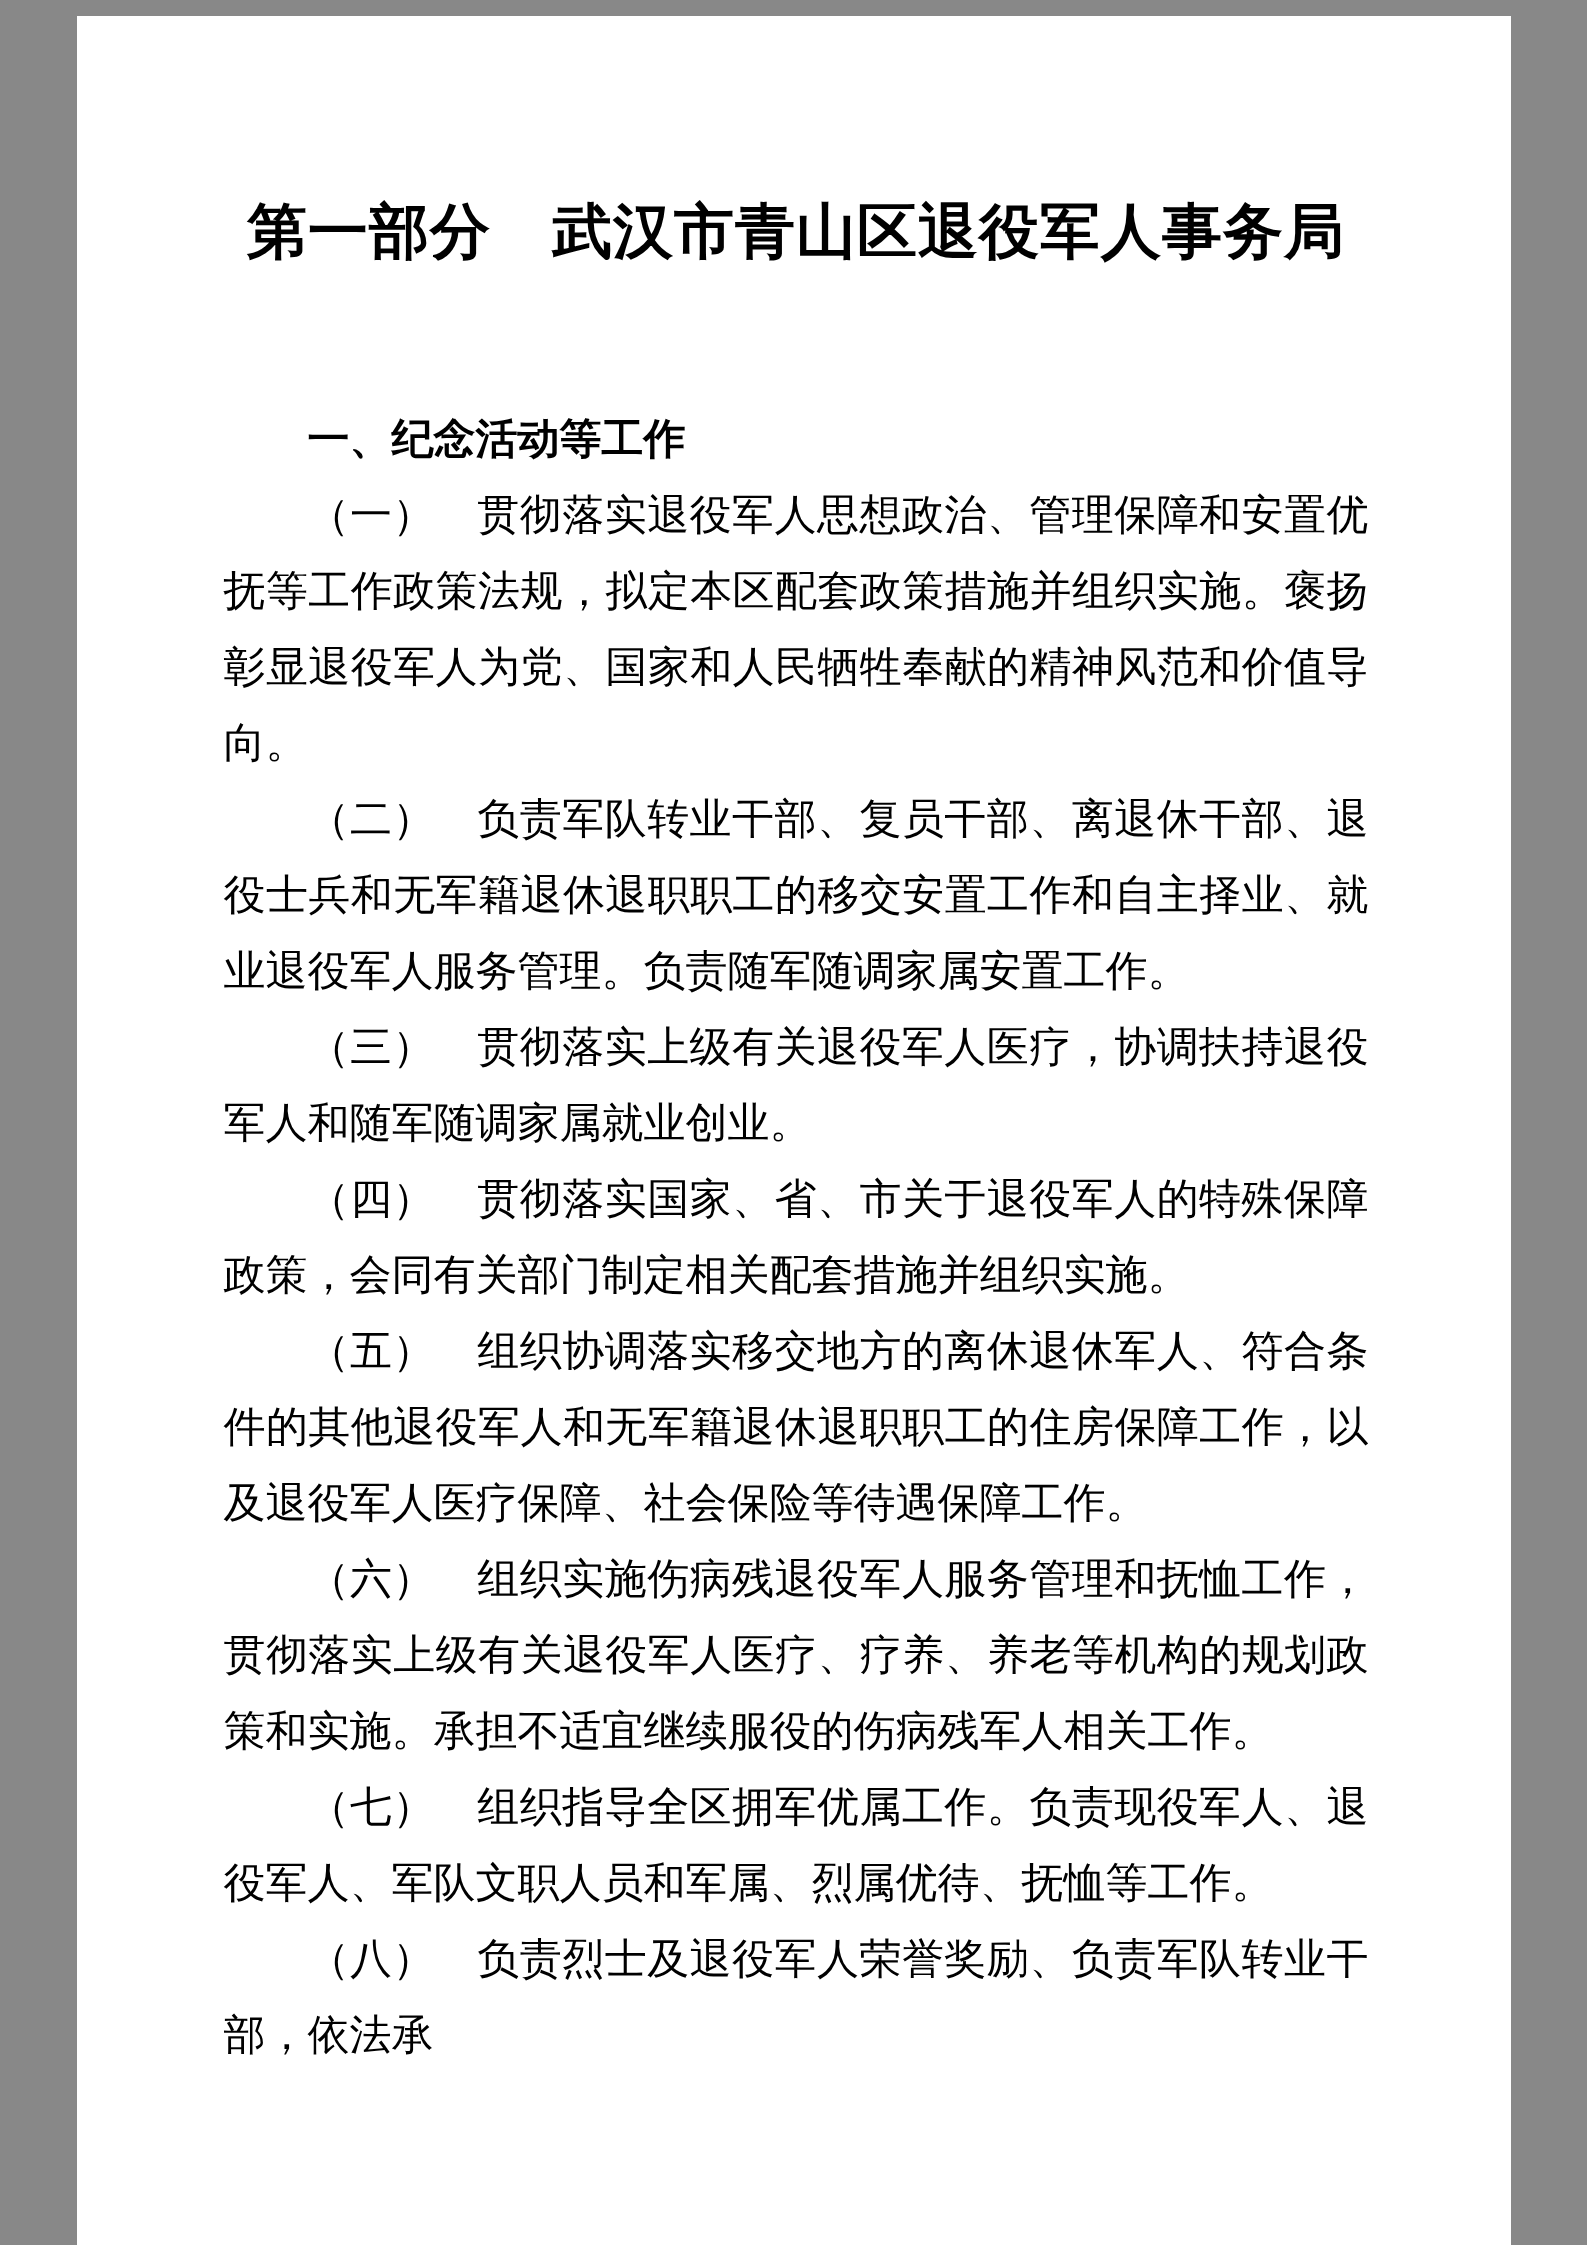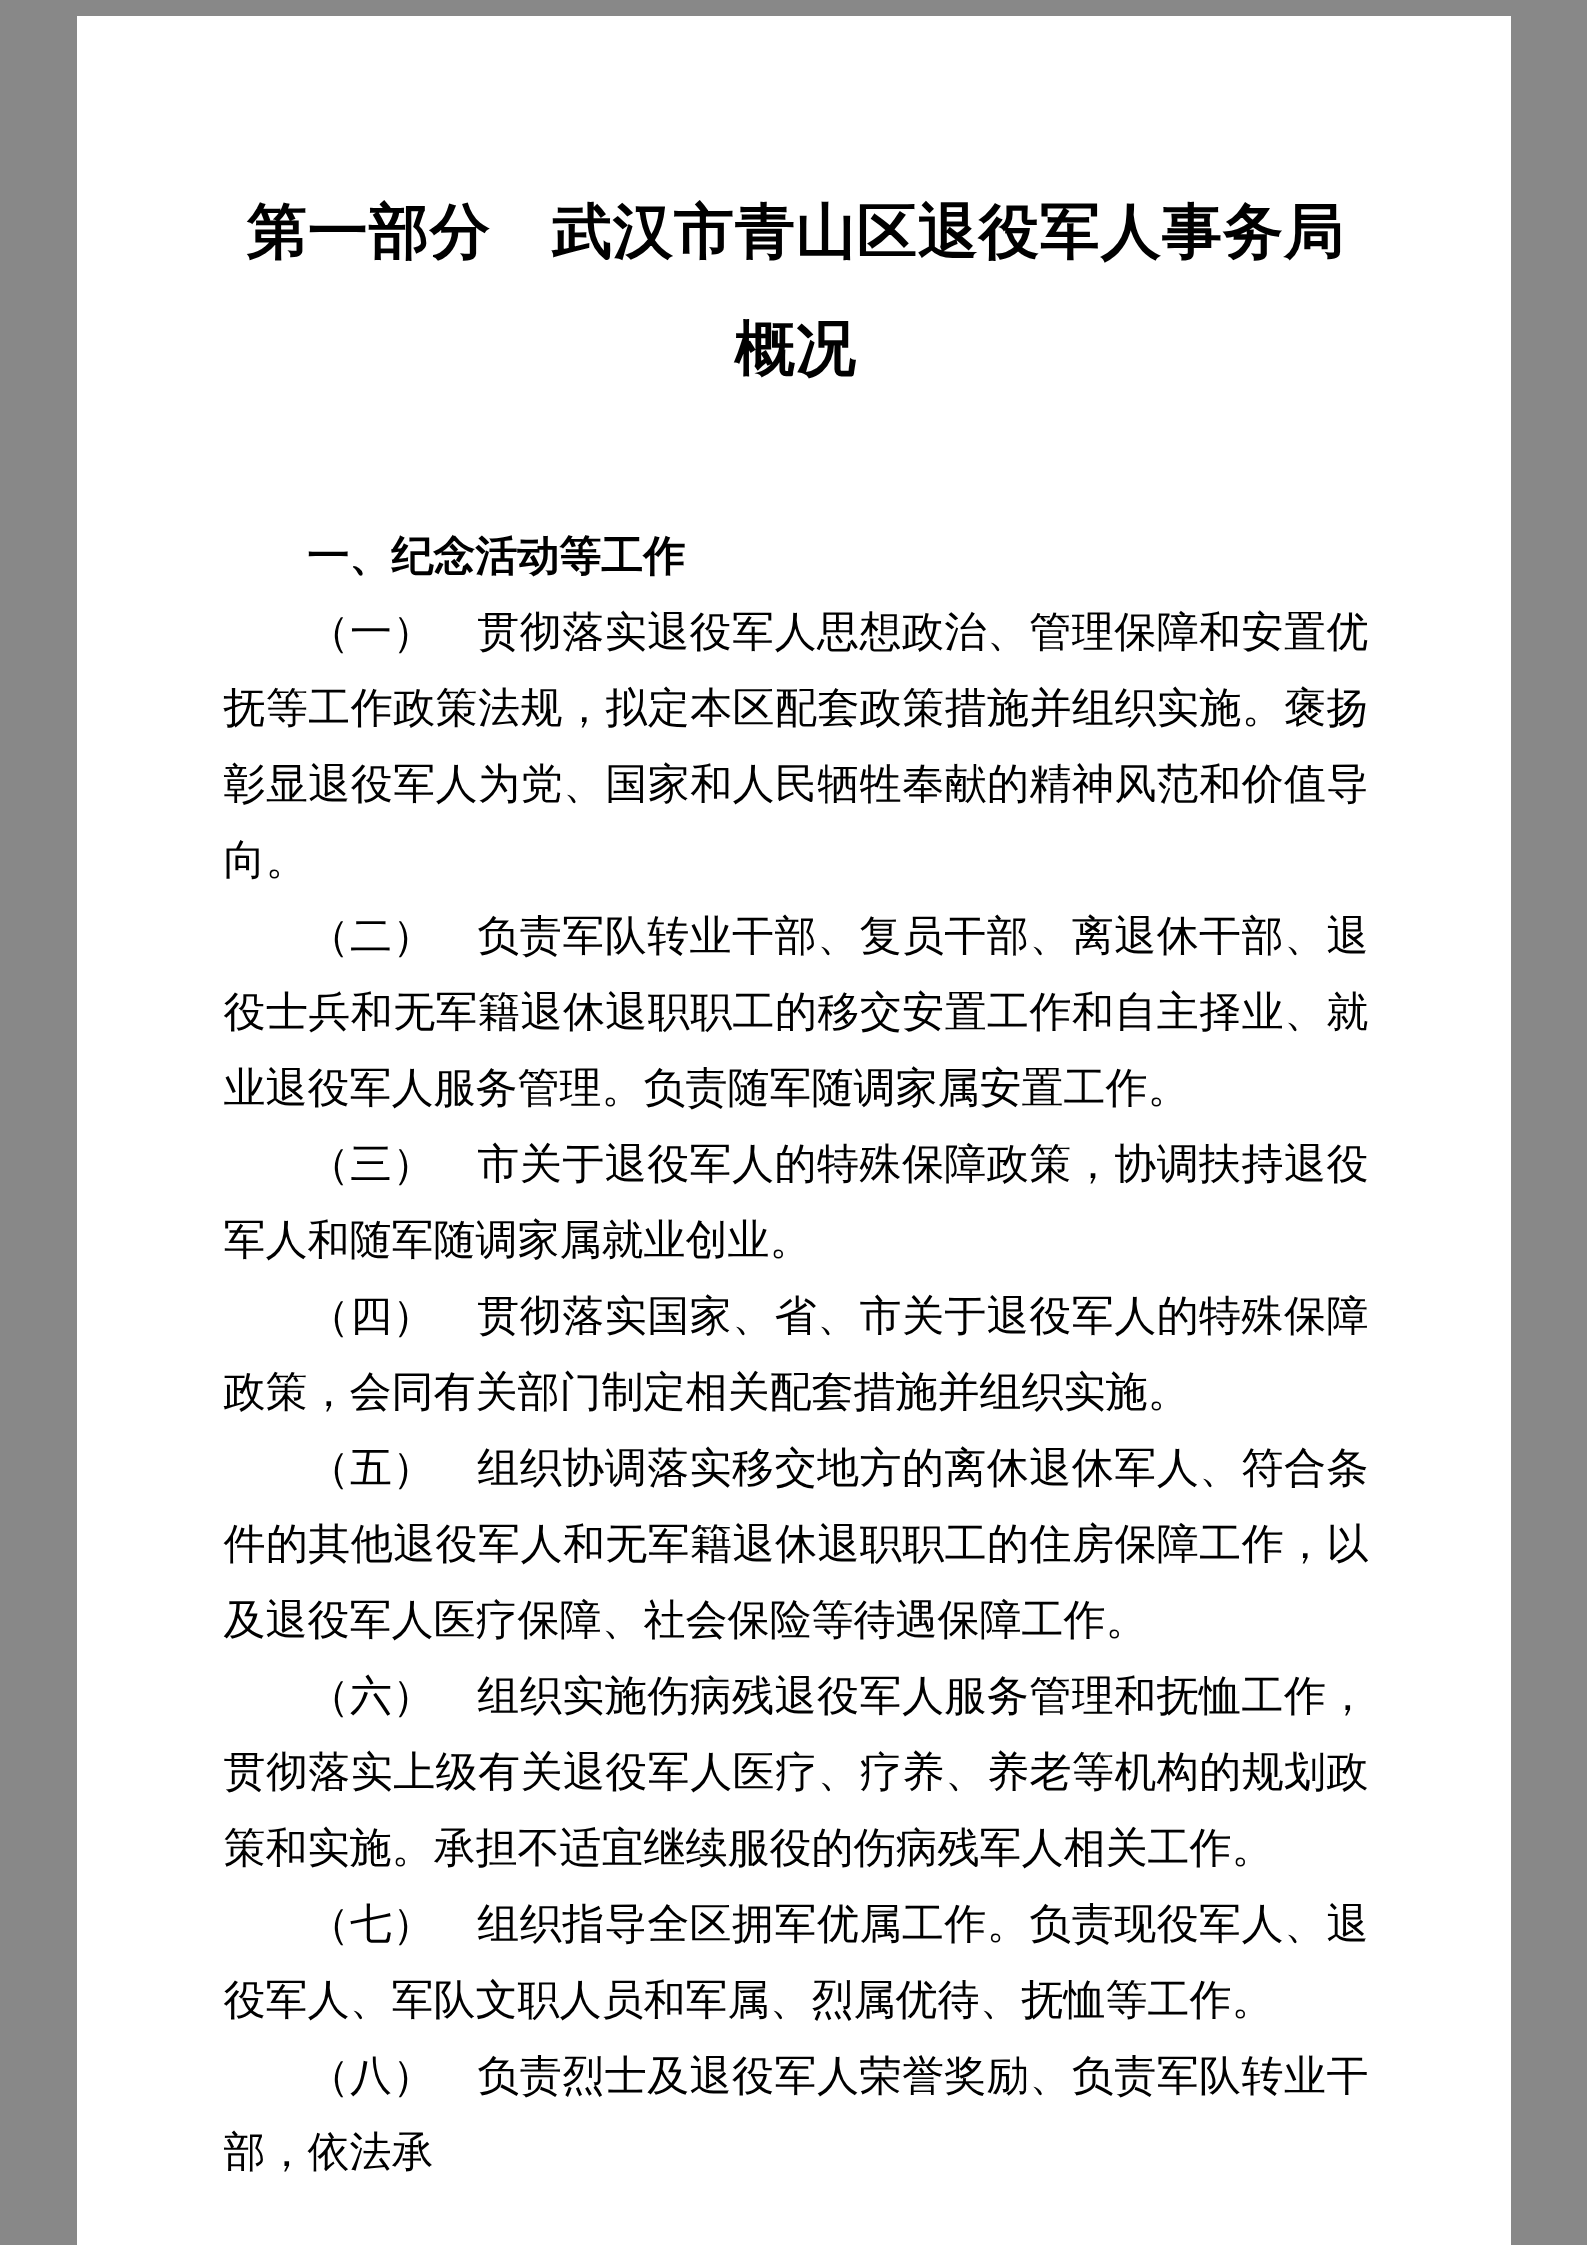--- a/index.html
+++ b/index.html
@@ -53,32 +53,31 @@
     text-indent: 2em;
   }
 </style>
 </head>
 <body>
 
 <div class="page">
 
   <h1 class="doc-title">
     <span class="title-line">第一部分　武汉市青山区退役军人事务局</span>
-    <span class="title-line">概况</span>
   </h1>
 
   <div class="doc-body">
 
     <h2 class="section-heading">一、纪念活动等工作</h2>
 
     <p class="para">（一）　贯彻落实退役军人思想政治、管理保障和安置优抚等工作政策法规，拟定本区配套政策措施并组织实施。褒扬彰显退役军人为党、国家和人民牺牲奉献的精神风范和价值导向。</p>
 
     <p class="para">（二）　负责军队转业干部、复员干部、离退休干部、退役士兵和无军籍退休退职职工的移交安置工作和自主择业、就业退役军人服务管理。负责随军随调家属安置工作。</p>
 
-    <p class="para">（三）　市关于退役军人的特殊保障政策，协调扶持退役军人和随军随调家属就业创业。</p>
+    <p class="para">（三）　贯彻落实上级有关退役军人医疗，协调扶持退役军人和随军随调家属就业创业。</p>
 
     <p class="para">（四）　贯彻落实国家、省、市关于退役军人的特殊保障政策，会同有关部门制定相关配套措施并组织实施。</p>
 
     <p class="para">（五）　组织协调落实移交地方的离休退休军人、符合条件的其他退役军人和无军籍退休退职职工的住房保障工作，以及退役军人医疗保障、社会保险等待遇保障工作。</p>
 
     <p class="para">（六）　组织实施伤病残退役军人服务管理和抚恤工作，贯彻落实上级有关退役军人医疗、疗养、养老等机构的规划政策和实施。承担不适宜继续服役的伤病残军人相关工作。</p>
 
     <p class="para">（七）　组织指导全区拥军优属工作。负责现役军人、退役军人、军队文职人员和军属、烈属优待、抚恤等工作。</p>
 
     <p class="para">（八）　负责烈士及退役军人荣誉奖励、负责军队转业干部，依法承</p>

